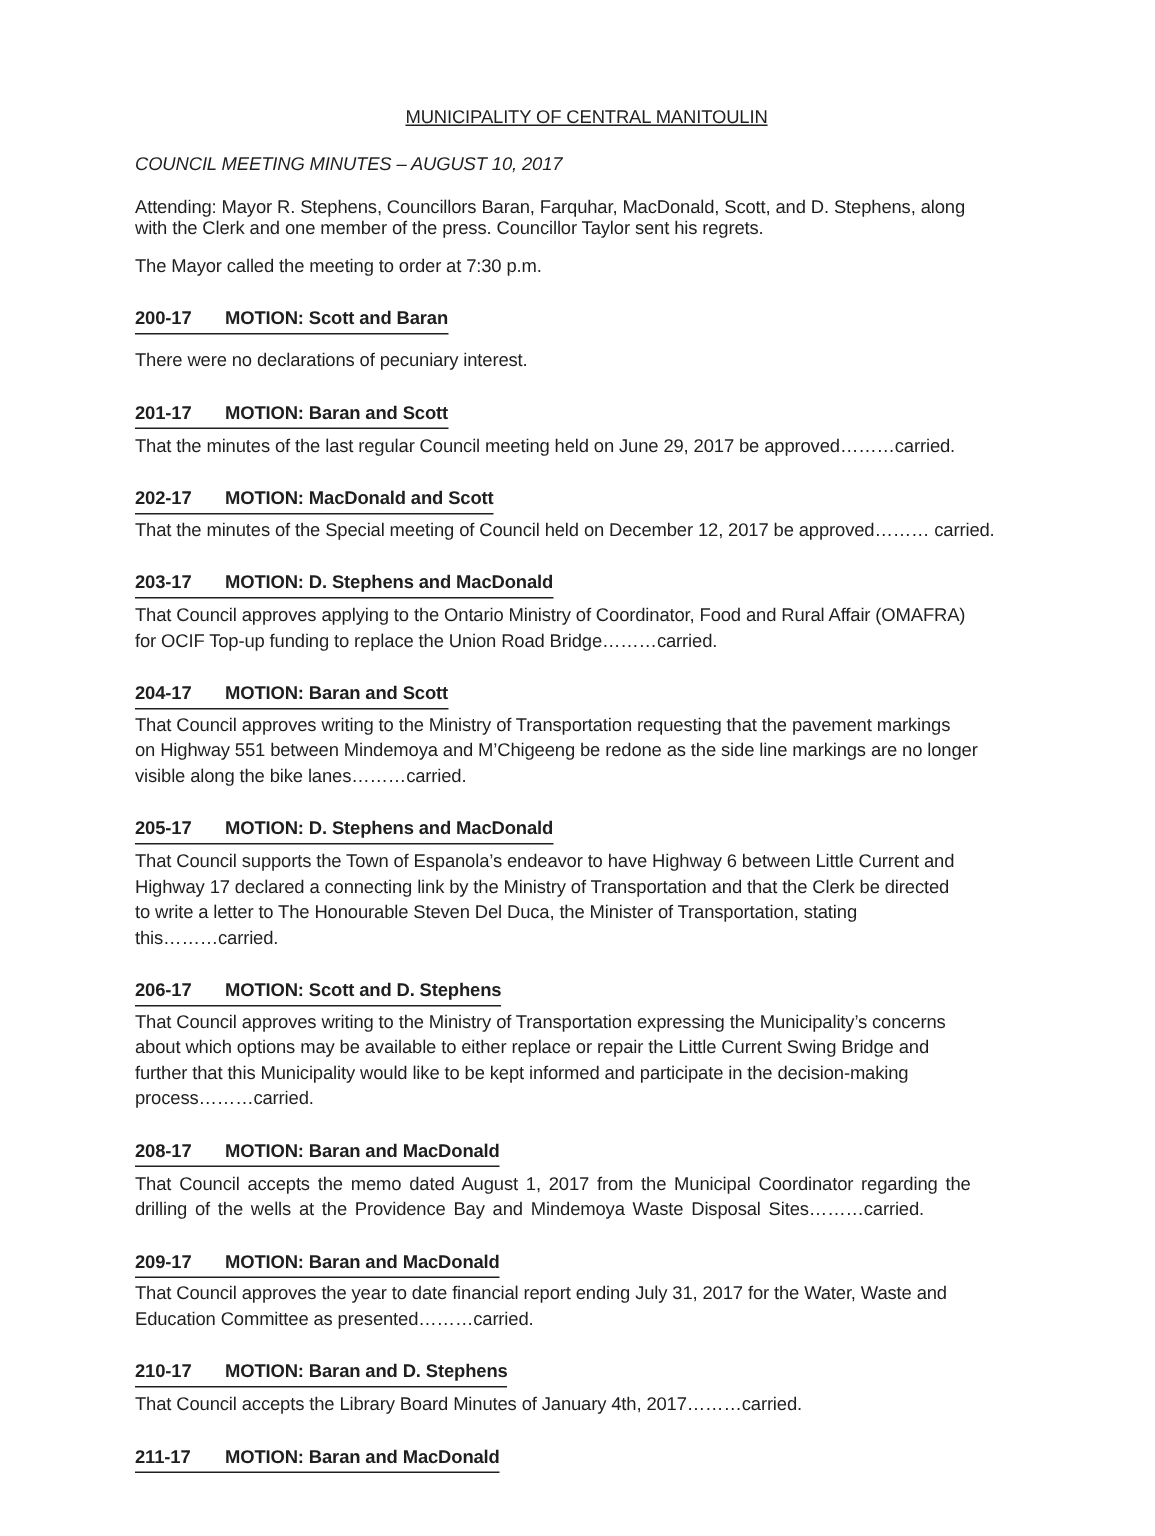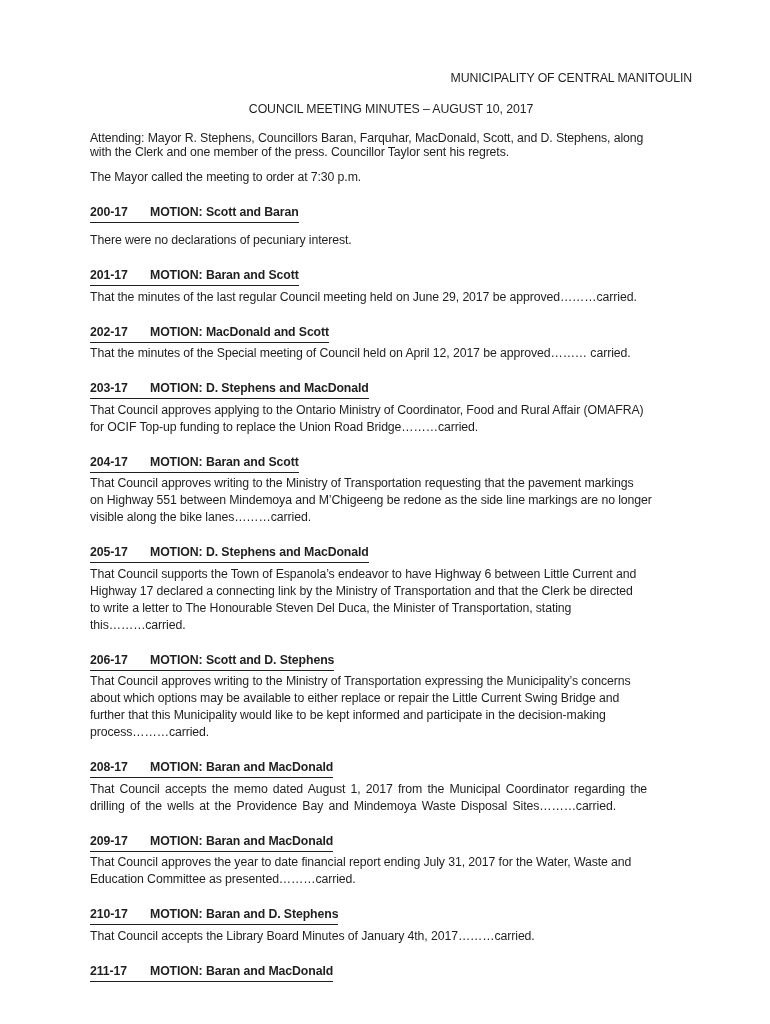--- a/index.html
+++ b/index.html
@@ -9,22 +9,22 @@
     font-family: "Liberation Sans", "DejaVu Sans", sans-serif;
   }
   .page {
     width: 770px; height: 1024px;
     padding: 70px 78px 0 90px;
     color: #1f1f1f;
     font-size: 12.3px;
     line-height: 17px;
     letter-spacing: -0.1px;
   }
-  .doc-title   { text-align: right; margin: 0; }
-  .doc-subtitle{ text-align: center; margin: 14px 0 0; }
+  .doc-title   { text-align: center; margin: 0; text-decoration: underline; }
+  .doc-subtitle{ text-align: left; margin: 14px 0 0; font-style: italic; }
   .para {
     margin: 9.5px 0 0;
     white-space: pre-wrap;
   }
   .attending { margin-top: 13px; line-height: 14px; }
   .motion { margin-top: 18px; }
   .motion-heading {
     display: inline-block;
     font-weight: bold;
     border-bottom: 1.4px solid #1f1f1f;
@@ -50,21 +50,21 @@
       <div class="motion">
         <div><span class="motion-heading"><span class="motion-num">200-17</span><span class="motion-title">MOTION: Scott and Baran</span></span></div>
       </div>
       <p class="para">There were no declarations of pecuniary interest.</p>
       <div class="motion">
         <div><span class="motion-heading"><span class="motion-num">201-17</span><span class="motion-title">MOTION: Baran and Scott</span></span></div>
         <p class="motion-body">That the minutes of the last regular Council meeting held on June 29, 2017 be approved………carried.</p>
       </div>
       <div class="motion">
         <div><span class="motion-heading"><span class="motion-num">202-17</span><span class="motion-title">MOTION: MacDonald and Scott</span></span></div>
-        <p class="motion-body">That the minutes of the Special meeting of Council held on April 12, 2017 be approved……… carried.</p>
+        <p class="motion-body">That the minutes of the Special meeting of Council held on December 12, 2017 be approved……… carried.</p>
       </div>
       <div class="motion">
         <div><span class="motion-heading"><span class="motion-num">203-17</span><span class="motion-title">MOTION: D. Stephens and MacDonald</span></span></div>
         <p class="motion-body">That Council approves applying to the Ontario Ministry of Coordinator, Food and Rural Affair (OMAFRA)
 for OCIF Top-up funding to replace the Union Road Bridge………carried.</p>
       </div>
       <div class="motion">
         <div><span class="motion-heading"><span class="motion-num">204-17</span><span class="motion-title">MOTION: Baran and Scott</span></span></div>
         <p class="motion-body">That Council approves writing to the Ministry of Transportation requesting that the pavement markings
 on Highway 551 between Mindemoya and M’Chigeeng be redone as the side line markings are no longer

